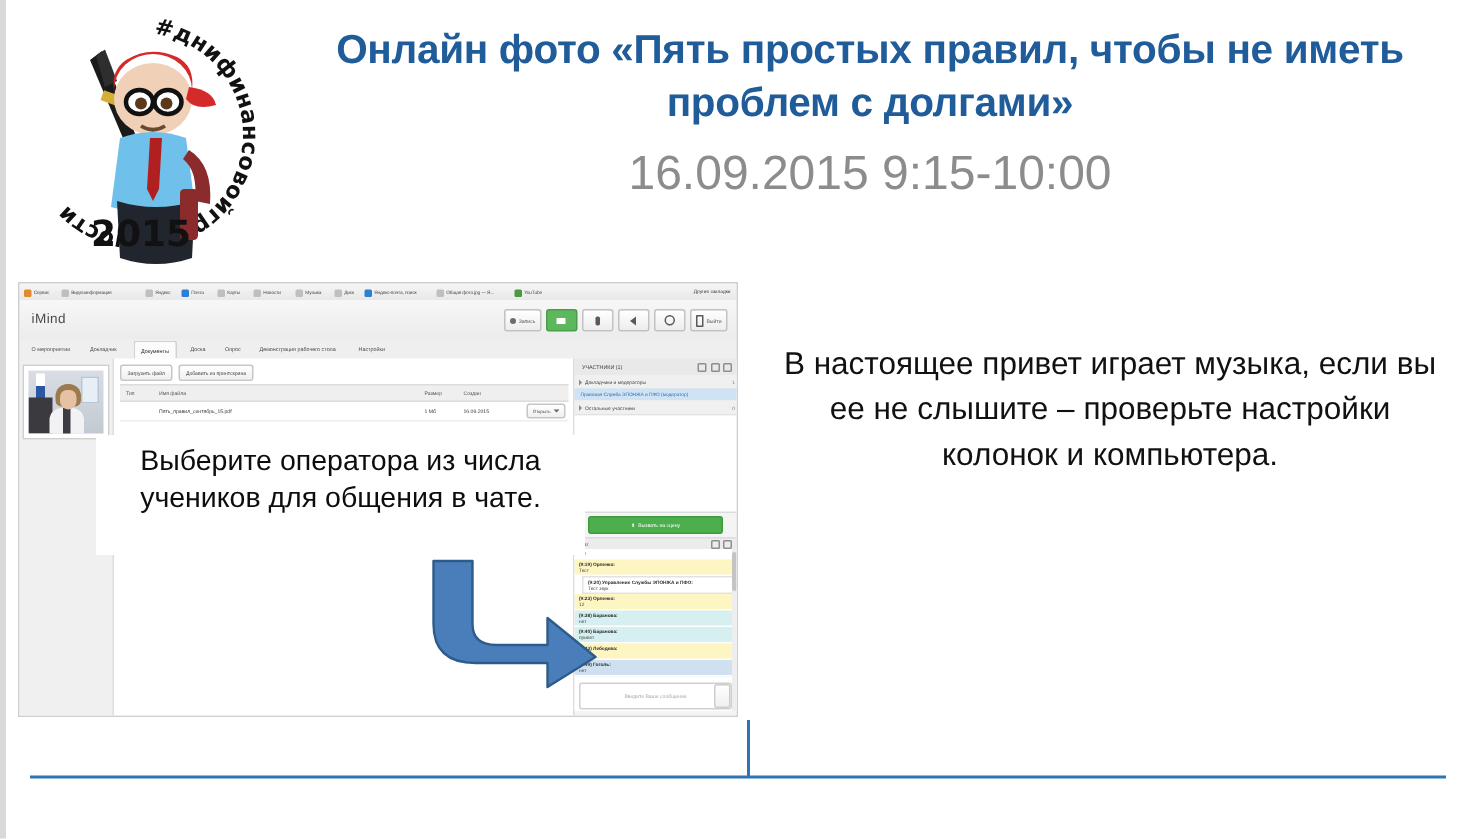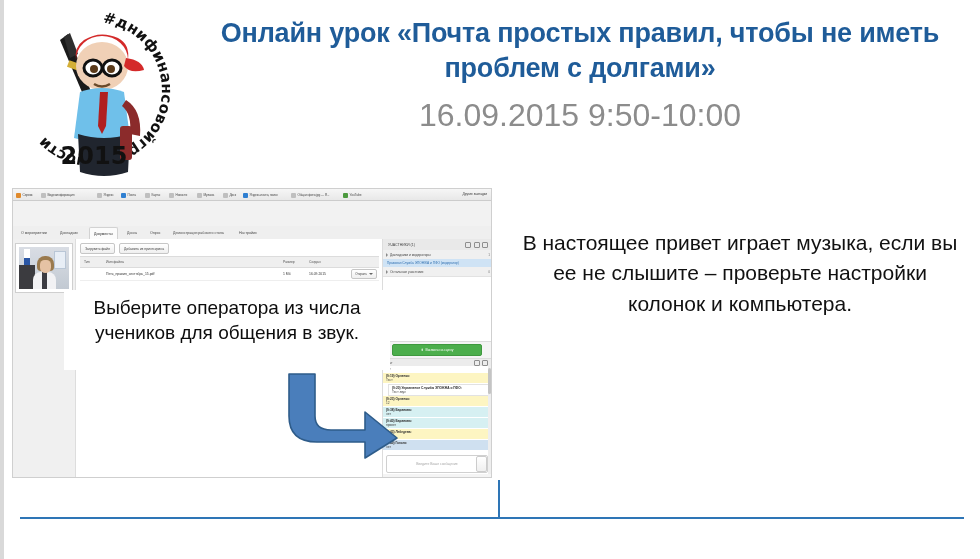--- a/index.html
+++ b/index.html
@@ -217,22 +217,22 @@
       <path d="M72 88 q22 -8 44 0 l6 46 q-28 8 -56 0 z" fill="#6fc0ea"></path>
       <path d="M92 88 l8 0 l-2 34 l-4 8 l-4 -8 z" fill="#b02020"></path>
       <path d="M70 130 q26 8 52 0 l-2 38 q-24 8 -48 0 z" fill="#20252e"></path>
       <path d="M118 96 q16 10 14 36 l-10 -2 q2 -20 -8 -28 z" fill="#8b2b2b"></path>
       <rect x="112" y="122" width="12" height="34" rx="3" fill="#8b2b2b"></rect>
     </g>
     <text x="86" y="160" text-anchor="middle" font-family="DejaVu Sans, sans-serif" font-size="24" font-weight="bold" fill="#111">2015</text>
   </svg>
 </div>
 
-<div class="title">Онлайн урок «Почта простых правил, чтобы не иметь проблем с долгами»</div>
-<div class="subtitle">16.09.2015 9:50-10:00</div>
+<div class="title">Онлайн фото «Пять простых правил, чтобы не иметь проблем с долгами»</div>
+<div class="subtitle">16.09.2015 9:15-10:00</div>
 
 <div class="right-text">В настоящее привет играет музыка, если вы ее не слышите – проверьте настройки колонок и компьютера.</div>
 
 <div class="shot">
 
   <div class="bm-bar">
     <div class="bm" style="left:3px;">
         <i class="fav orange"></i>
         <span class="bl">Сервис</span>
       </div>
@@ -275,20 +275,45 @@
     <div class="bm" style="left:330px;">
         <i class="fav green"></i>
         <span class="bl">YouTube</span>
       </div>
     <div class="bm-right">
       <i class="fav" style="background:#e8c15a"></i>
         <span class="bl">Другие закладки</span>
     </div>
   </div>
 
+  <div class="app-head">
+    <div class="app-logo">iMind</div>
+    <div class="head-btns">
+      <div class="hb">
+        <i class="dot"></i>
+        <span>Запись</span>
+      </div>
+      <div class="hb cam">
+        <i class="camico"></i>
+      </div>
+      <div class="hb">
+        <i class="mic"></i>
+      </div>
+      <div class="hb">
+        <i class="spk"></i>
+      </div>
+      <div class="hb">
+        <i class="gear"></i>
+      </div>
+      <div class="hb">
+        <i class="exitico"></i>
+        <span>Выйти</span>
+      </div>
+    </div>
+  </div>
 
   <div class="tabrow">
     <div class="tab" style="left:4px;">О мероприятии</div>
     <div class="tab" style="left:43px;">Докладчик</div>
     <div class="tab active" style="left:76px;">Документы</div>
     <div class="tab" style="left:110px;">Доска</div>
     <div class="tab" style="left:133px;">Опрос</div>
     <div class="tab" style="left:156px;">Демонстрация рабочего стола</div>
     <div class="tab" style="left:222px;">Настройки</div>
   </div>
@@ -411,21 +436,21 @@
           <i></i>
         </div>
 
       <div class="chat-input">Введите Ваше сообщение</div>
       <div class="send-btn"></div>
     </div>
   </div>
 </div>
 
 <div class="callout-bg"></div>
-<div class="callout">Выберите оператора из числа учеников для общения в звук.</div>
+<div class="callout">Выберите оператора из числа учеников для общения в чате.</div>
 
 <div class="arrow">
   <svg width="118" height="88" viewBox="0 0 118 88">
     <path d="M6 2 H32 V44 Q32 58 48 58 H82 V40 L114 66 L82 86 V70 H34
              Q6 70 6 44 Z" fill="#4A7EBB" stroke="#2E5C8A" stroke-width="1.6" stroke-linejoin="round"></path>
   </svg>
 </div>
 
 <div class="vline"></div>
 <div class="hline"></div>

